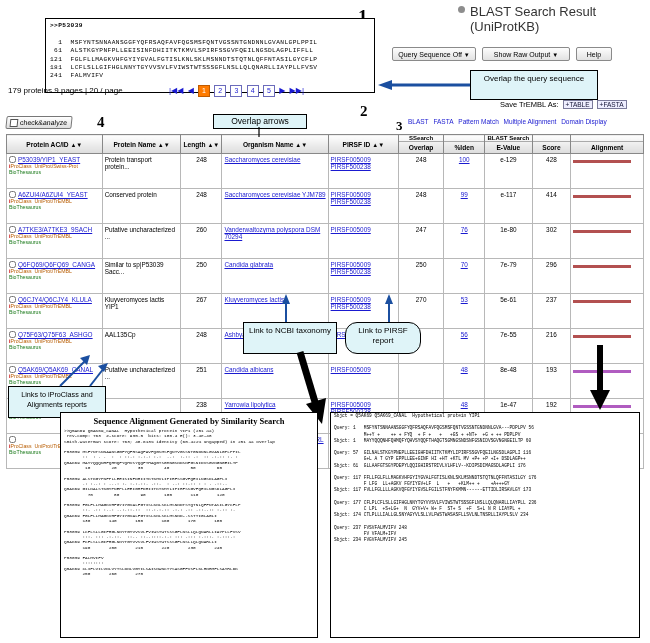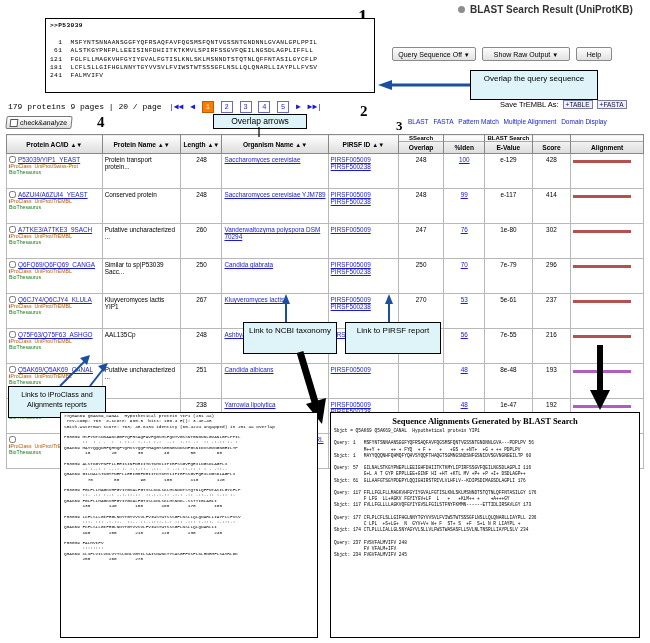--- a/index.html
+++ b/index.html
@@ -17,37 +17,37 @@
     font-family:"Liberation Mono", monospace;font-size:6.2px;
     line-height:8.4px;padding:3px 4px;box-sizing:border-box;
     letter-spacing:.4px;white-space:pre;overflow:hidden;
   }
   #seq-box .hdr{font-weight:bold;}
   #big1{left:358px;top:6px;font-size:19px;font-weight:bold;font-family:"Liberation Serif",serif;}
   #big2{left:360px;top:103px;font-size:15px;font-weight:bold;font-family:"Liberation Serif",serif;}
   #big3{left:396px;top:118px;font-size:13px;font-weight:bold;font-family:"Liberation Serif",serif;}
   #big4{left:97px;top:114px;font-size:15px;font-weight:bold;font-family:"Liberation Serif",serif;}
 
-  #blast-title{left:470px;top:4px;font-size:10px;font-weight:bold;color:#333;}
+  #blast-title{left:470px;top:4px;font-size:13px;font-weight:normal;color:#333;}
   #blast-bullet{left:458px;top:6px;width:7px;height:7px;border-radius:50%;
       background:#8d8d8d;}
 
   
   .btn{
     border:1px solid #8a8a8a;background:linear-gradient(#fdfdfd,#e2e2e2);
     border-radius:2px;font-size:7px;padding:2px 5px;box-sizing:border-box;
     text-align:center;color:#000;white-space:nowrap;
   }
   #btn-query{left:392px;top:47px;width:84px;height:14px;line-height:10px;}
   #btn-raw{left:482px;top:47px;width:88px;height:14px;line-height:10px;}
   #btn-help{left:576px;top:47px;width:36px;height:14px;line-height:10px;}
   .btn-arrow{font-size:6px;}
 
   
-  #pager{left:8px;top:100px;width:330px;height:14px;font-size:8px;color:#000;font-family:Liberation Mono, monospace;}
+  #pager{left:8px;top:84px;width:330px;height:14px;font-size:8px;color:#000;}
   #pager .txt{position:absolute;left:0;top:2px;}
   .pgbox{
     display:inline-block;border:1px solid #6b6bbb;background:#fff;color:#1a1ad0;
     font-size:7px;width:10px;height:10px;line-height:10px;text-align:center;margin:0 1px;
   }
   .pgbox.sel{background:#ff7b00;color:#fff;border-color:#c05b00;}
   .pgarrow{color:#1a1ad0;font-size:8px;margin:0 1px;}
 
   #save-as{left:500px;top:100px;font-size:7.5px;}
   .tag{display:inline-block;border:1px solid #7a7a9a;background:#eef;font-size:6.5px;padding:0 2px;margin-left:2px;color:#113;}
@@ -84,21 +84,21 @@
 
   
   .callout{
     background:#dff4f8;border:1px solid #000;font-size:8px;text-align:center;
     font-family:"Liberation Sans",sans-serif;box-sizing:border-box;padding:3px;
     line-height:10px;
   }
   #co-query{left:470px;top:70px;width:128px;height:30px;}
   #co-sorting{left:213px;top:114px;width:92px;height:13px;font-size:8.5px;background:#dff4f8;border:1px solid #000;text-align:center;padding:0;line-height:13px;}
   #co-ncbi{left:243px;top:322px;width:94px;height:32px;}
-  #co-pirsf{left:345px;top:322px;width:96px;height:32px;}
+  #co-pirsf{left:345px;top:322px;width:76px;height:32px;border-radius:12px;}
   #co-ipro{left:8px;top:386px;width:98px;height:32px;font-size:7.2px;}
 
   
   #overlay{left:0;top:0;width:650px;height:643px;pointer-events:none;}
 
   
   #panelA{left:60px;top:412px;width:258px;height:226px;border:1.5px solid #000;background:#fff;box-sizing:border-box;}
   #panelB{left:330px;top:412px;width:310px;height:226px;border:1.5px solid #000;background:#fff;box-sizing:border-box;}
   .ptitle{font-size:8.5px;font-weight:bold;text-align:center;padding:3px 0 2px;font-family:"Liberation Serif",serif;}
   .mono{font-family:"Liberation Mono",monospace;font-size:4.4px;line-height:5.3px;white-space:pre;padding:0 3px;overflow:hidden;}
@@ -361,20 +361,21 @@
   <path d="M108,363 L98,366 L104,372 Z" fill="#1b4fa0"></path>
 
   <path d="M300,352 L318,412" stroke="#000" stroke-width="7" fill="none"></path>
   <path d="M322,424 L306,404 L326,398 Z" fill="#000"></path>
 
   <path d="M600,345 L600,398" stroke="#000" stroke-width="6" fill="none"></path>
   <path d="M600,410 L590,390 L610,390 Z" fill="#000"></path>
 </svg>
 
 <div class="abs" id="panelA">
+  <div class="ptitle">Sequence Alignment Generated by Similarity Search</div>
   <div class="mono">&gt;&gt;Q5AK69 Q5AK69_CANAL  Hypothetical protein YIP1 (251 aa)
  rev-comp: 763  Z-score: 935.5  bits: 180.4 E(): 3.4e-48
 Smith-Waterman score: 763; 48.613% identity (60.422% ungapped) in 251 aa overlap
 
 P53039 MSFYNTSNNAANSGGFYQFRSAQFAVFQGSMSFQNTVGSSNTGNDNNLGVANLGPLPPIL
        ::  : . .  :  : ::.: :.:.: :.:  ..:  :.:: .:  :: .:.:: :. :
 Q5AK69 MAYYQQQNHFQHMQFYQHVSYQQFTHAQGTSGMNGSNDSNFGSNIDVSGVNGNGEILTP
         10        20        30        40        50        60
 
 P53039 ALSTKGYPNFPLLEEISINFDHIITKTKMVLIPIRFSSGVFQEILNGSDLAGPLI
@@ -392,21 +393,20 @@
 Q5AK69 FCFLSLLGIFHGLNNYTGYVVSVLFVIWSTWTSSSGFLNSLLQLQNARLLI
        190       200       210       220       230       240
 
 P53039 FALMVIFV
        ::::::::
 Q5AK69 CLIFLVILVDLVYTSLDNLVGYILSAISNWNCTYSASGFFVSFLKLHNRMFLSAYRLDK
        250       260       270</div>
 </div>
 
 <div class="abs" id="panelB">
-  <div class="ptitle">Sequence Alignments Generated by BLAST Search</div>
   <div class="mono">Sbjct = Q5AK69 Q5AK69_CANAL  Hypothetical protein YIP1
 
 Query: 1   MSFYNTSNNAANSGGFYQFRSAQFAVFQGSMSFQNTVGSSNTGNDNNLGVA---PDPLPV 56
            M++Y +    ++ + FYQ  + F +   +   +GS + +NT+  +G + ++ PDPLPV
 Sbjct: 1   MAYYQQQNHFQHMQFYQHVSYQQFTHAQGTSGMNGSNDSNFGSNIDVSGVNGNGEILTP 60
 
 Query: 57  GILNALSTKGYPNEPLLEEIGHFDHIITKTKMYLIPIRFSSGVFQEILNGSDLAGPLI 116
            G+L A T GYP EPPLLEE+GINF HI +HT +KTL MV +P+ +P +I+ DSDLAGP++
 Sbjct: 61  GLLAAFGTSGYPDEPYLQQIGHIRSTRIVLVLHFLV--KDIPSDIMAGSDLAGPLI 176
 

